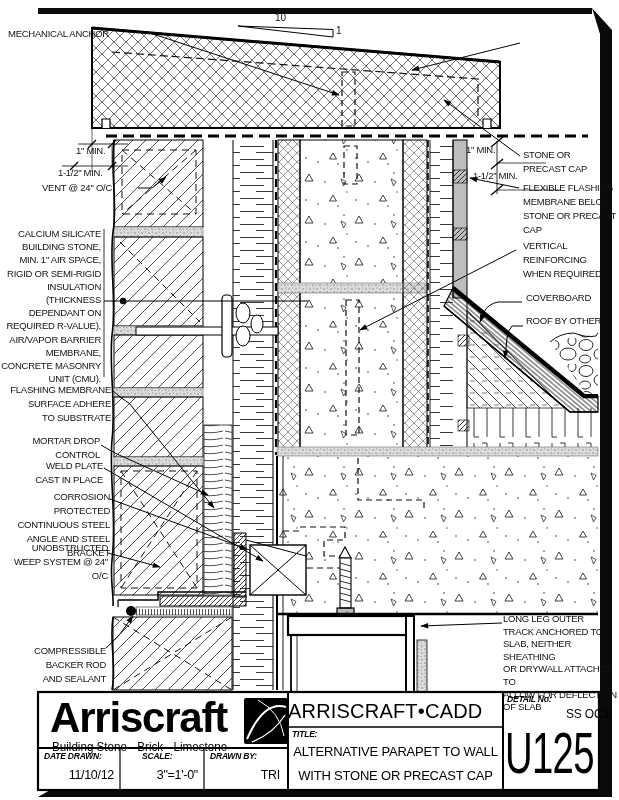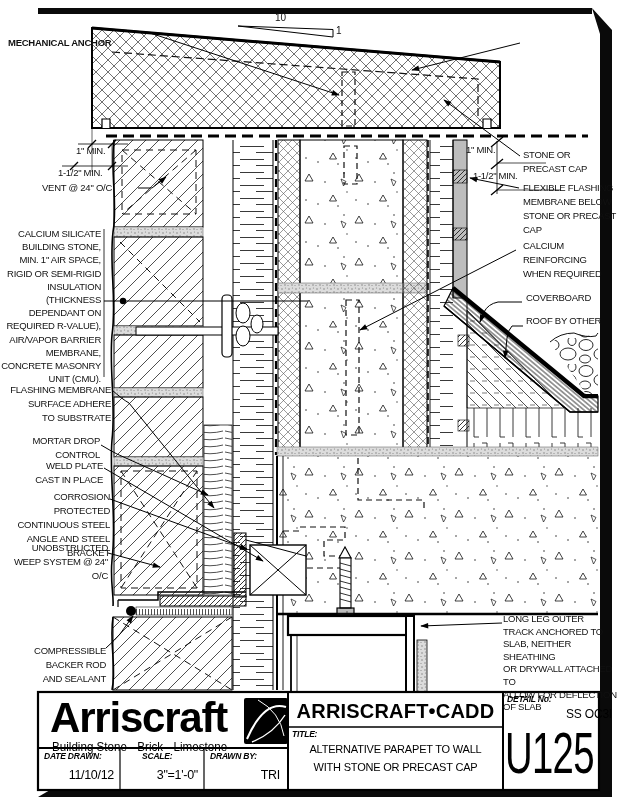--- a/index.html
+++ b/index.html
@@ -12,22 +12,22 @@
   .lbl.tight{line-height:13.2px;}
   .lbl.xtight{line-height:12.6px;}
   .dim{position:absolute;font-size:9.5px;letter-spacing:-0.3px;color:#111;white-space:nowrap;}
   .slope-num{position:absolute;font-size:10px;color:#111;}
   
   .tb{position:absolute;color:#000;}
   .brand{font-size:42px;font-weight:bold;letter-spacing:-1.2px;line-height:42px;}
   .tagline{font-size:12.5px;letter-spacing:0px;transform:scaleX(.93);transform-origin:0 0;white-space:nowrap;}
   .cellLabel{font-size:8.5px;font-weight:bold;letter-spacing:-0.2px;font-style:italic;}
   .cellValue{font-size:12.5px;text-align:right;letter-spacing:-0.3px;}
-  .caddTitle{font-size:20px;font-weight:bold;text-align:center;letter-spacing:0.2px;}
-  .drawTitle{font-size:11px;text-align:center;line-height:18px;white-space:pre-line;letter-spacing:-0.2px;}
+  .caddTitle{font-size:20px;font-weight:normal;letter-spacing:0.2px;}
+  .drawTitle{font-size:13px;text-align:center;line-height:24px;white-space:pre-line;letter-spacing:-0.2px;}
   .detailSeries{font-size:12px;text-align:right;letter-spacing:-0.2px;padding-left:20px;}
   .detailNumber{font-size:58px;line-height:58px;transform:scaleX(.66);transform-origin:0 0;letter-spacing:-1px;}
 </style>
 </head>
 <body>
 
 <div class="sheet">
 
   <svg width="619" height="800" viewBox="0 0 619 800">
     <defs>
@@ -274,21 +274,21 @@
 
       <g>
         <rect x="244" y="698" width="44" height="46" rx="2" fill="#000" stroke="none"></rect>
         <path d="M247,739 Q264,700 286,707" fill="none" stroke="#fff" stroke-width="2"></path>
         <path d="M252,742 Q274,733 285,715" fill="none" stroke="#fff" stroke-width="1.4"></path>
         <path d="M258,700 Q280,712 284,736" fill="none" stroke="#fff" stroke-width="1"></path>
       </g>
     </g>
   </svg>
 
-  <div class="lbl" style="left:8px;top:36px;font-weight:bold;">MECHANICAL ANCHOR</div>
+  <div class="lbl" style="left:8px;top:27px;">MECHANICAL ANCHOR</div>
   <div class="slope-num" style="left:275px;top:12px;">10</div>
   <div class="slope-num" style="left:336px;top:25px;">1</div>
 
   <div class="dim" style="left:76px;top:145px;">1" MIN.</div>
   <div class="dim" style="left:58px;top:167px;">1-1/2" MIN.</div>
   <div class="dim" style="left:466px;top:144px;">1" MIN.</div>
   <div class="dim" style="left:473px;top:170px;">1-1/2" MIN.</div>
 
   <div class="lbl" style="left:42px;top:181px;">VENT @ 24" O/C</div>
   <div class="lbl right tight" style="left:0;width:101px;top:227px;">CALCIUM SILICATE
@@ -317,21 +317,21 @@
   <div class="lbl right" style="left:0;width:106px;top:644px;">COMPRESSIBLE
 BACKER ROD
 AND SEALANT</div>
 
   <div class="lbl" style="left:523px;top:148px;">STONE OR
 PRECAST CAP</div>
   <div class="lbl" style="left:523px;top:181px;">FLEXIBLE FLASHING
 MEMBRANE BELOW
 STONE OR PRECAST
 CAP</div>
-  <div class="lbl" style="left:523px;top:239px;">CALCIUM
+  <div class="lbl" style="left:523px;top:239px;">VERTICAL
 REINFORCING
 WHEN REQUIRED</div>
   <div class="lbl" style="left:526px;top:291px;">COVERBOARD</div>
   <div class="lbl" style="left:526px;top:314px;">ROOF BY OTHER</div>
   <div class="lbl xtight" style="left:503px;top:613px;">LONG LEG OUTER
 TRACK ANCHORED TO
 SLAB, NEITHER SHEATHING
 OR DRYWALL ATTACHED TO
 ALLOW FOR DEFLECTION
 OF SLAB</div>

